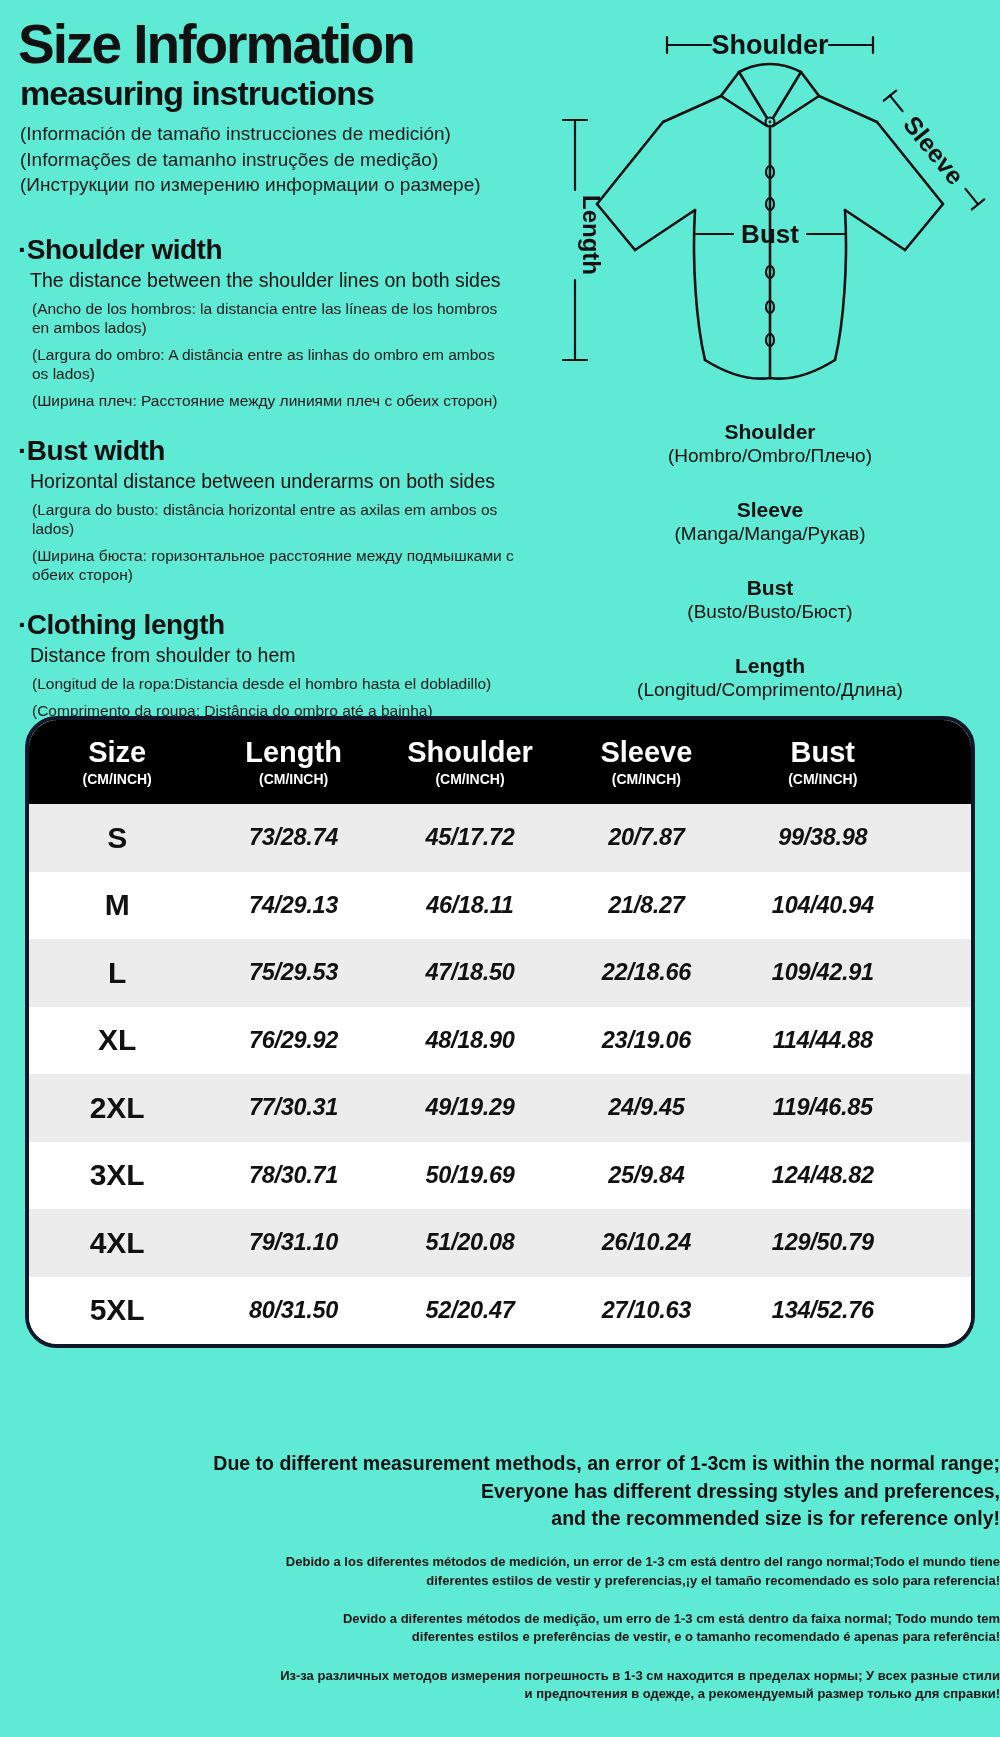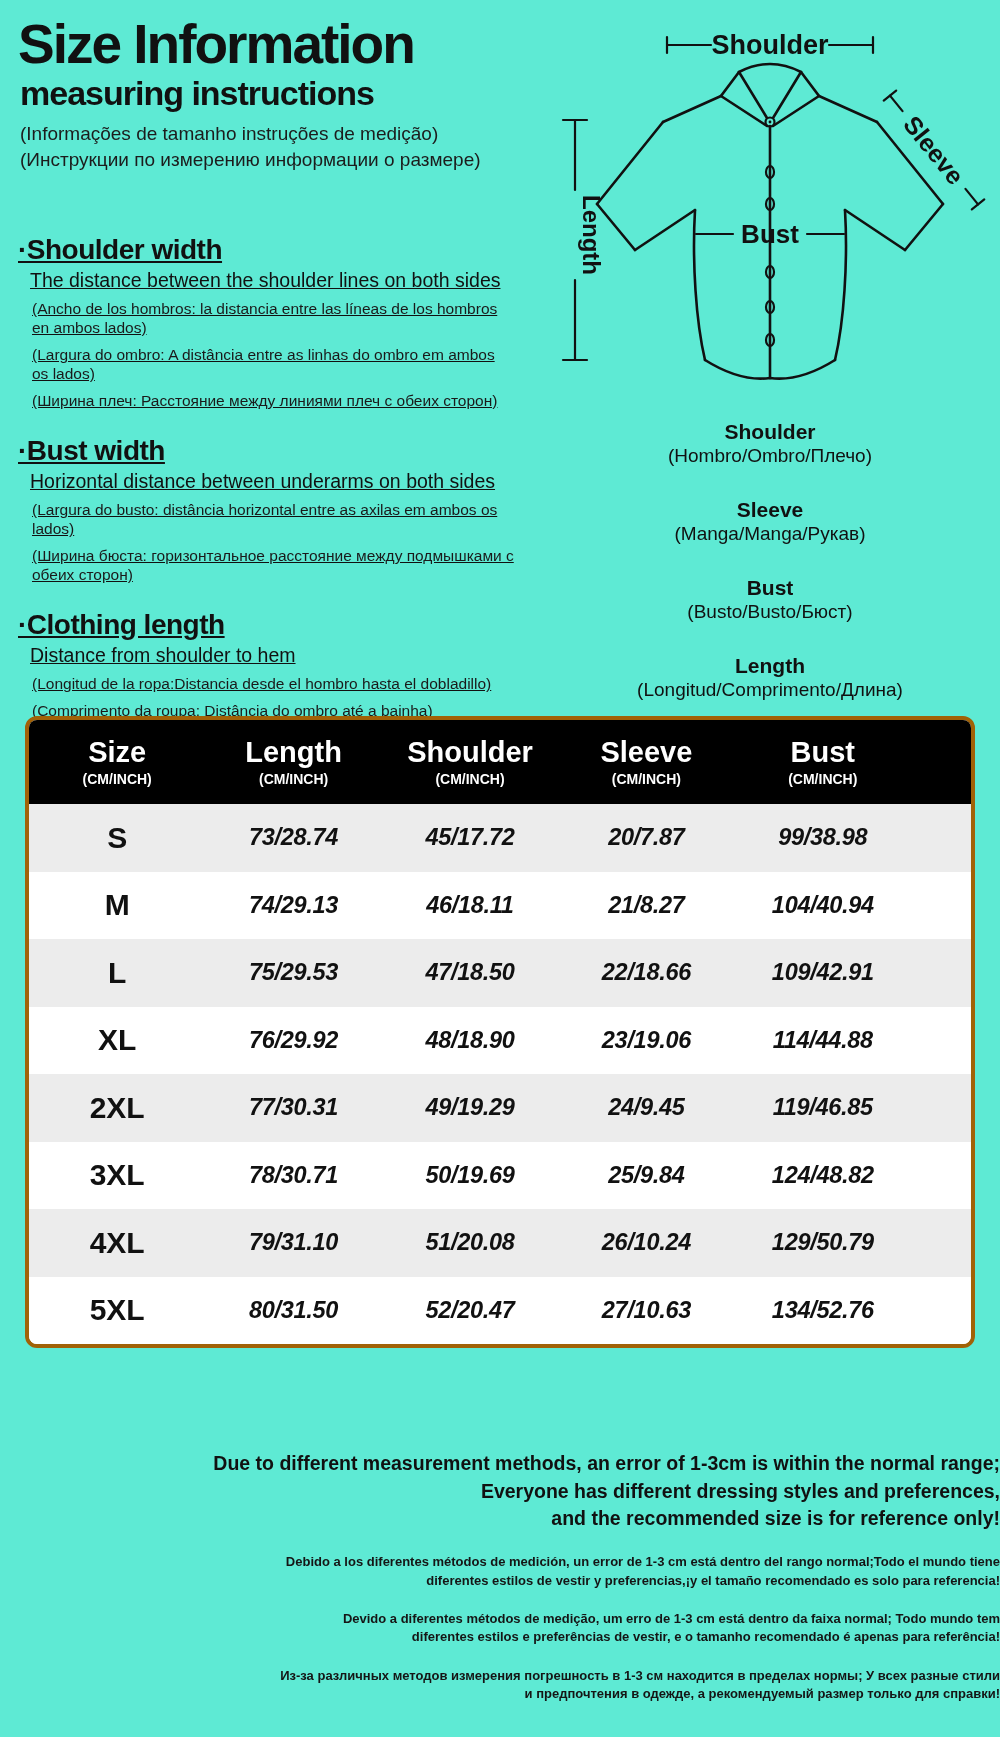--- a/index.html
+++ b/index.html
@@ -9,37 +9,37 @@
   }
 
   
   .header-block { position:absolute; left:18px; top:16px; width:520px; }
   .page-title   { font-size:55px; font-weight:700; letter-spacing:-2px; line-height:1.05; margin:0; }
   .page-subtitle{ font-size:34px; font-weight:700; letter-spacing:-1px; line-height:1.05; margin:2px 0 10px 2px; }
   .title-trans  { font-size:19px; line-height:1.32; margin:0 0 0 2px; color:#1c1c1c; }
 
   
   .sections { position:absolute; left:18px; top:234px; width:510px; }
-  .m-section { margin-bottom:24px;text-decoration:underline; }
+  .m-section { margin-bottom:24px; }
   .m-heading { font-size:28px; font-weight:700; letter-spacing:-0.5px; margin:0; }
   .m-desc    { font-size:19.5px; margin:3px 0 0 12px; line-height:1.2; }
   .m-note    { font-size:15.5px; margin:8px 0 0 14px; line-height:1.22; width:482px; color:#1a1a1a; }
 
   
   .diagram-block { position:absolute; left:545px; top:22px; width:450px; text-align:center; }
   .shirt-svg { display:block; margin:0 auto; }
   .legend { margin-top:10px; }
   .legend-item { margin-top:29px; }
   .legend-term  { font-size:21px; font-weight:700; line-height:1.2; }
   .legend-trans { font-size:19px; line-height:1.25; }
 
   
   .size-table {
     position:absolute; left:25px; top:716px; width:942px;
-    border:4px solid #a16207; border-radius:12px; overflow:hidden; background:#fff;
+    border:4px solid #0f172a; border-radius:32px; overflow:hidden; background:#fff;
   }
   .t-head {
     display:grid; grid-template-columns:repeat(5,1fr); padding-right:60px;
     background:#000; color:#fff; height:84px; align-items:center; text-align:center;
   }
   .col-title { font-size:29px; font-weight:700; line-height:1.05; }
   .col-unit  { font-size:14px; font-weight:700; margin-top:4px; }
   .t-row {
     display:grid; grid-template-columns:repeat(5,1fr); padding-right:60px;
     height:67.5px; align-items:center; text-align:center; background:#fff;
@@ -59,20 +59,21 @@
   svg text    { fill:#111; font-family:"Liberation Sans", sans-serif; }
 </style>
 </head>
 <body>
 
 <div class="page">
 
   <div class="header-block">
     <h1 class="page-title">Size Information</h1>
     <h2 class="page-subtitle">measuring instructions</h2>
+    <p class="title-trans">(Información de tamaño instrucciones de medición)</p>
     <p class="title-trans">(Informações de tamanho instruções de medição)</p>
     <p class="title-trans">(Инструкции по измерению информации о размере)</p>
   </div>
 
   <div class="sections">
     <div class="m-section">
       <h3 class="m-heading">·Shoulder width</h3>
       <div class="m-desc">The distance between the shoulder lines on both sides</div>
       <div class="m-note">(Ancho de los hombros: la distancia entre las líneas de los hombros en ambos lados)</div>
       <div class="m-note">(Largura do ombro: A distância entre as linhas do ombro em ambos os lados)</div>

